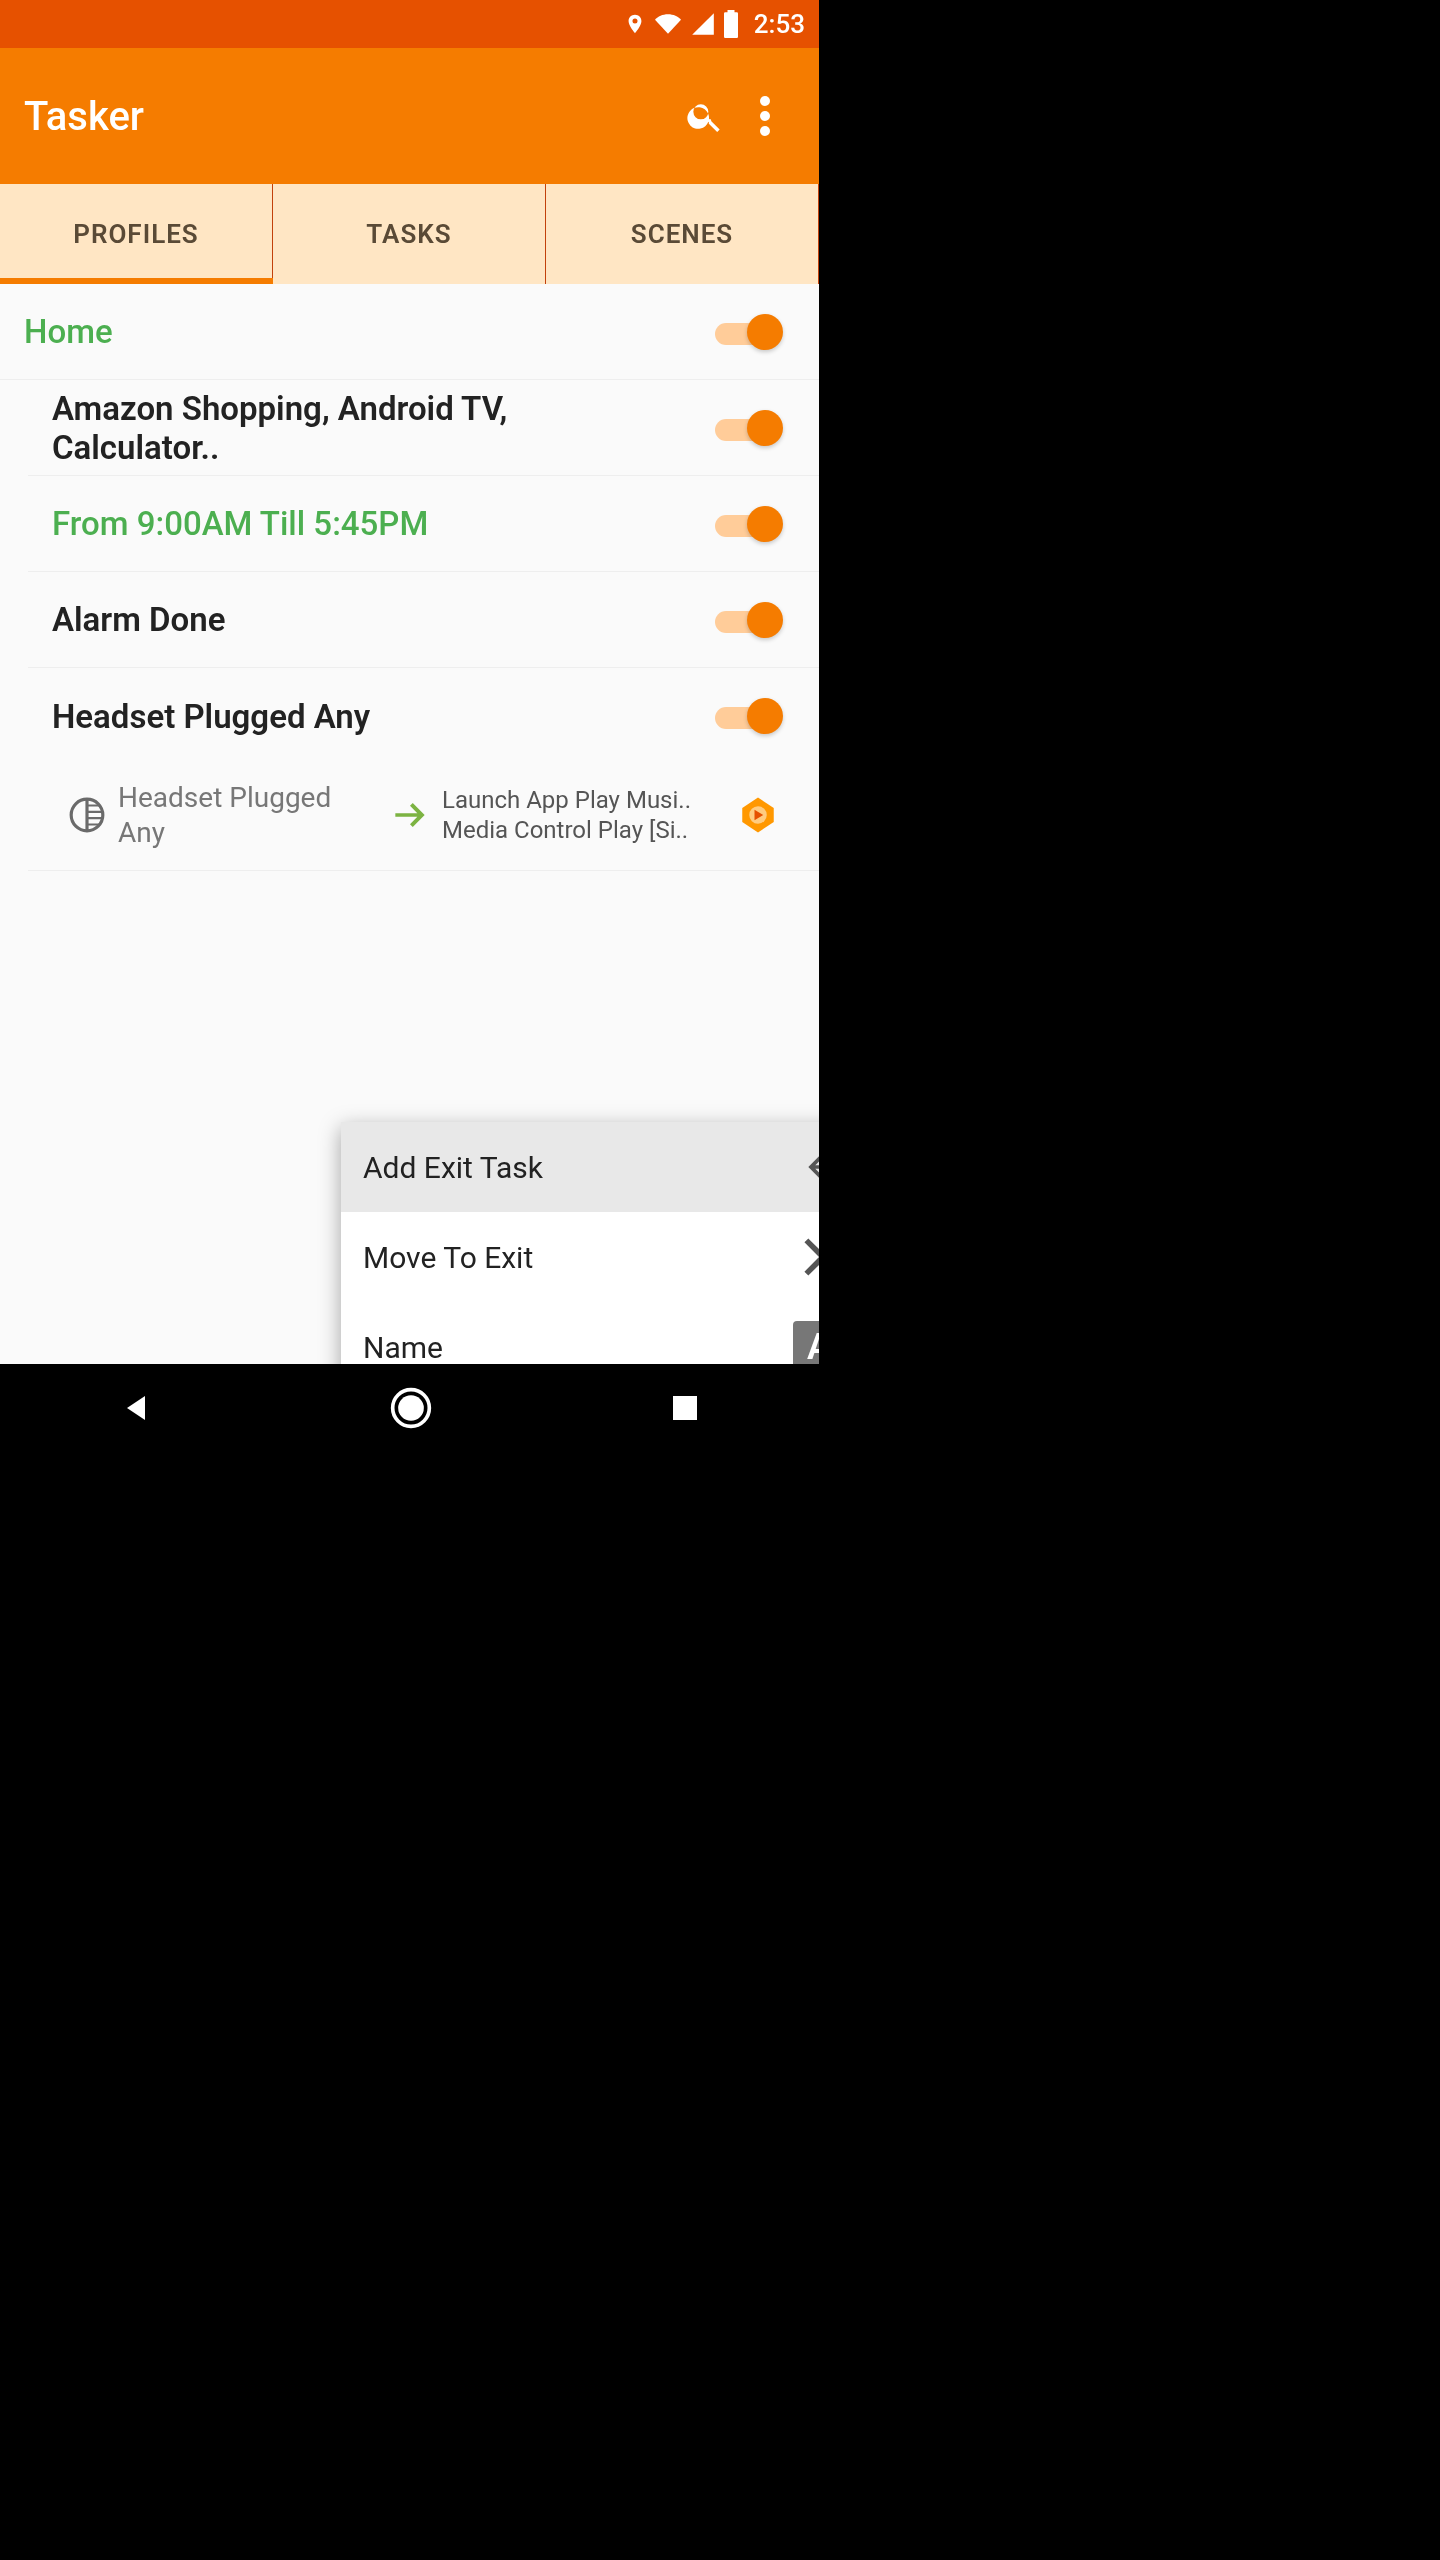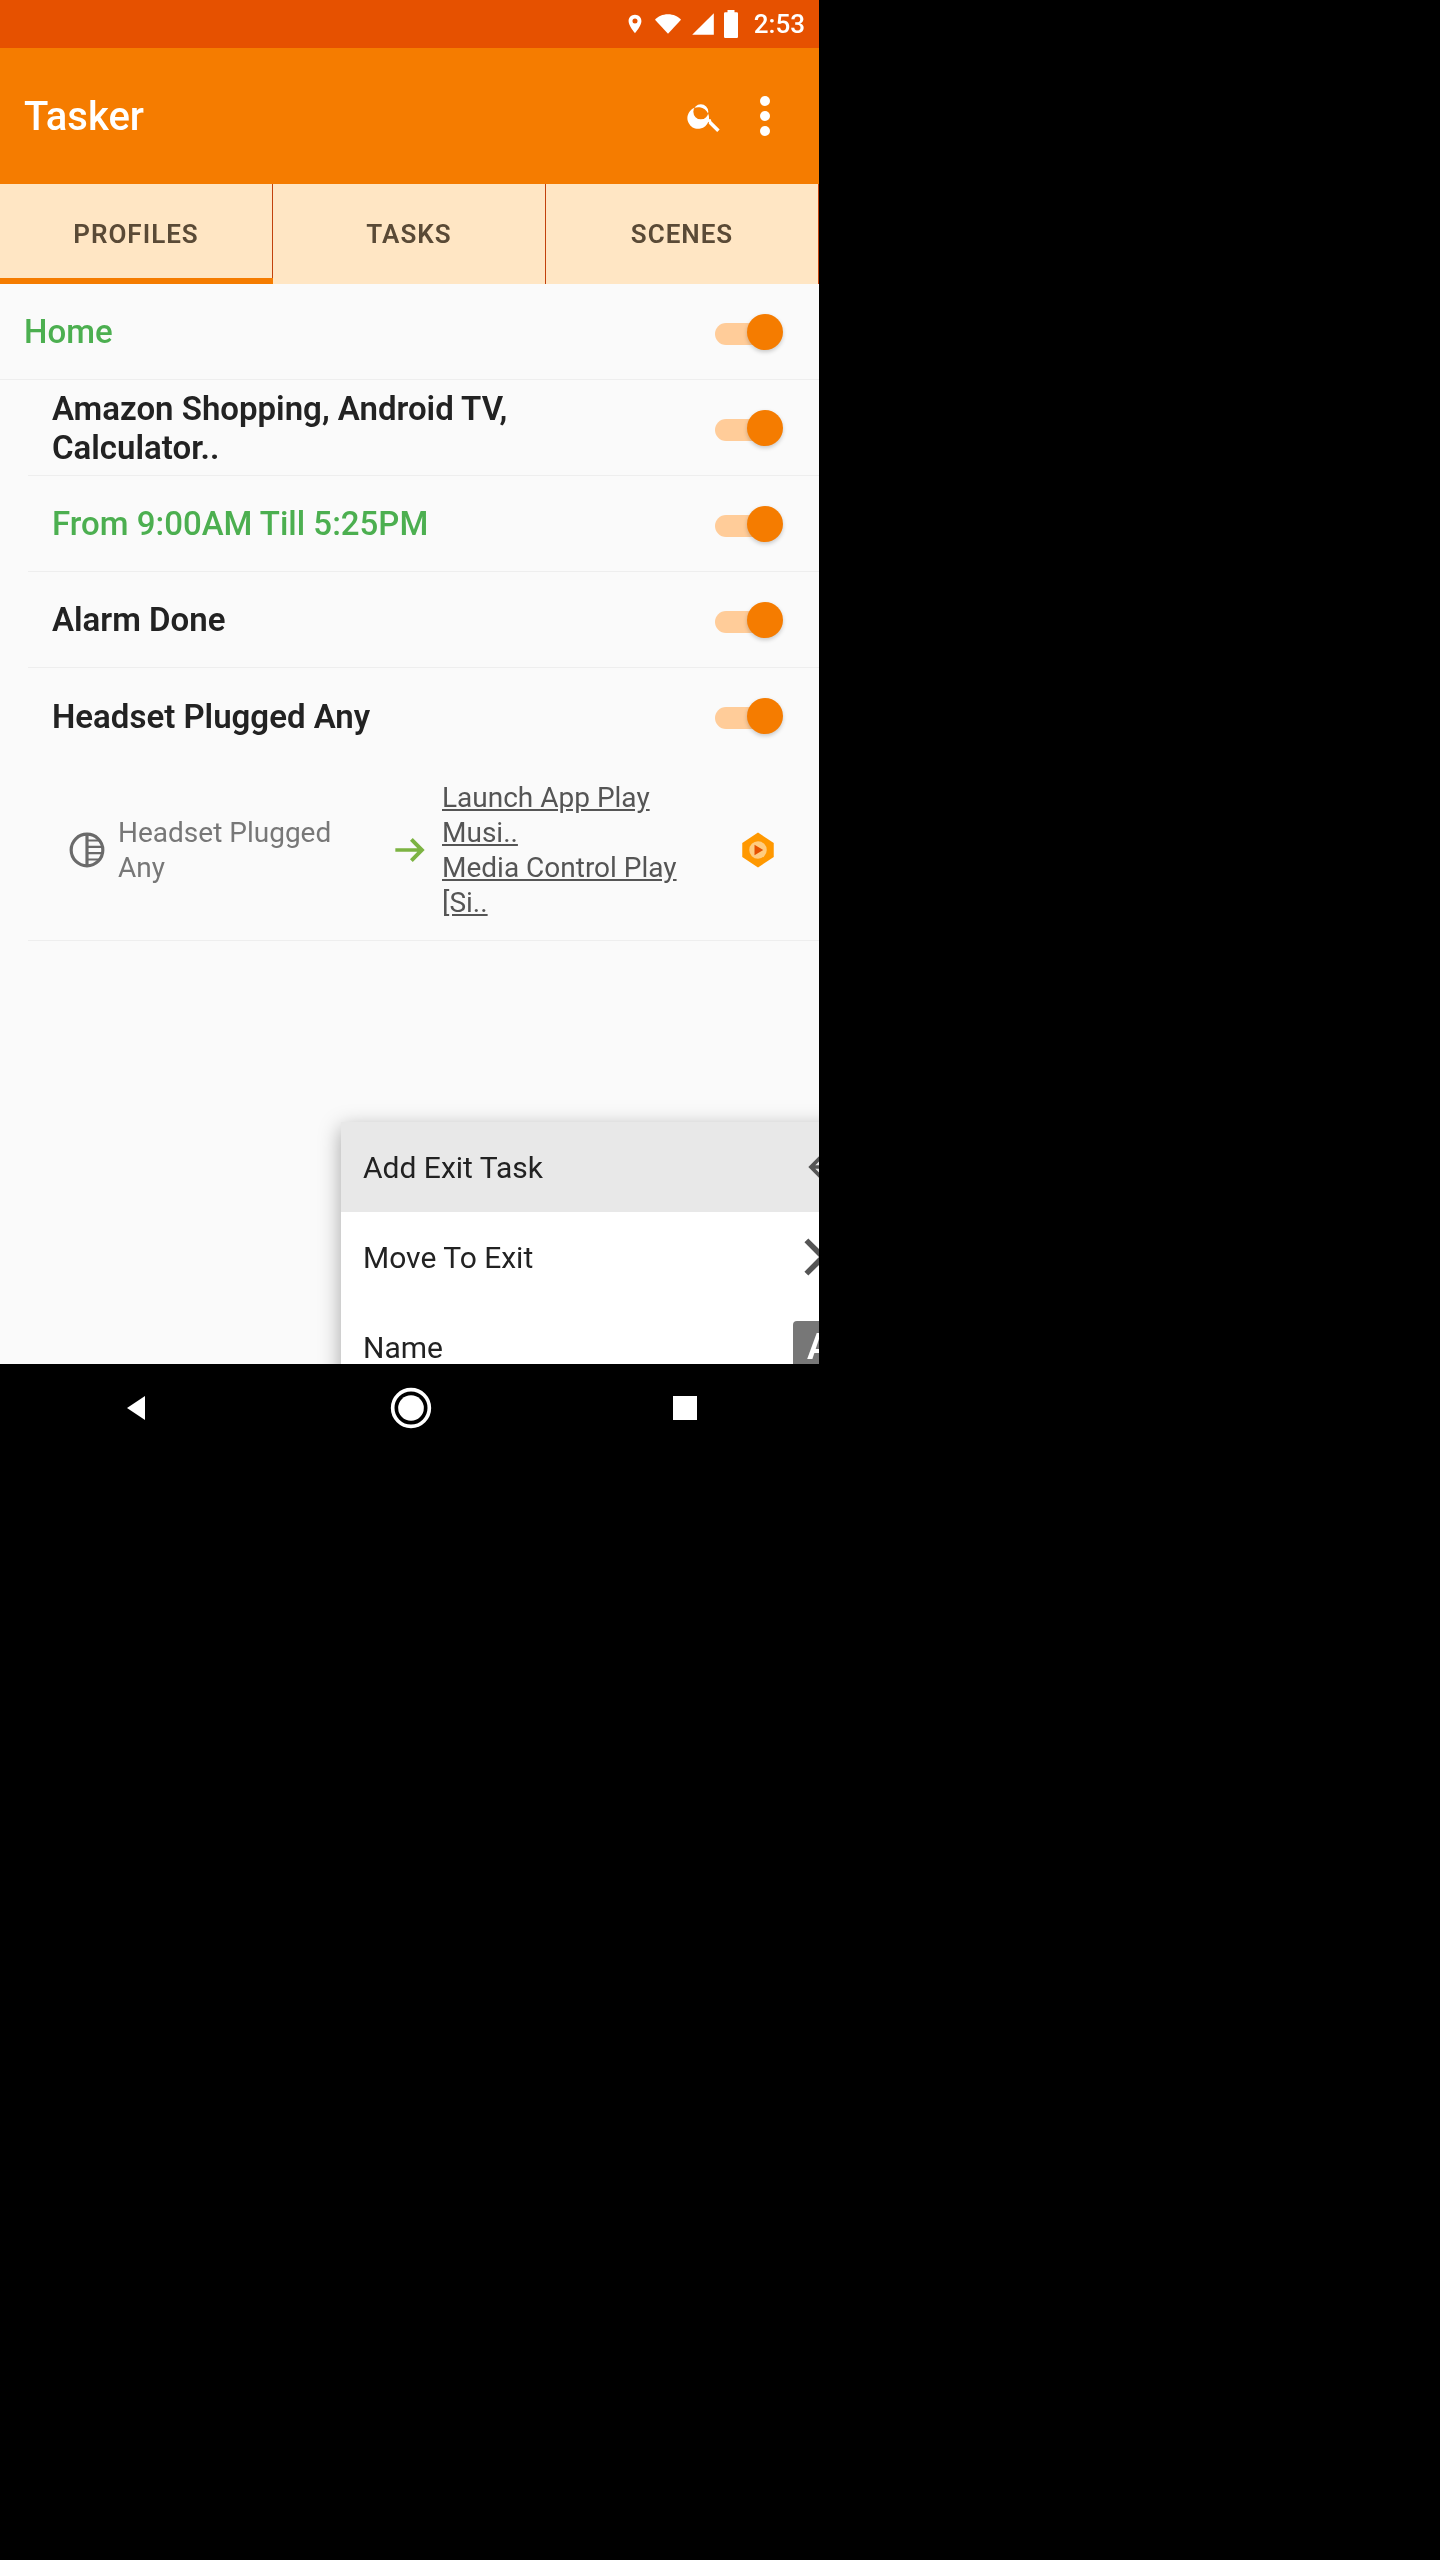--- a/index.html
+++ b/index.html
@@ -34,21 +34,21 @@
 
 .toggle { width: 64px; height: 36px; position: relative; }
 .toggle .track { position: absolute; top: 9px; left: 0; width: 56px; height: 22px; border-radius: 11px; background: #ffcc99; }
 .toggle .thumb { position: absolute; top: 0; right: -4px; width: 36px; height: 36px; border-radius: 50%; background: #f57c00; box-shadow: 0 2px 4px rgba(0,0,0,.2); }
 
 
 .detail { display: flex; align-items: center; padding: 16px 40px 20px 40px; border-bottom: 1px solid #eee; margin-left: 28px; }
 .detail-icon { width: 38px; height: 38px; margin-right: 20px; color: #6a6a6a; }
 .detail-left { width: 260px; font-size: 28px; color: #777; line-height: 1.25; margin-left: -8px; }
 .detail-arrow { width: 44px; height: 44px; margin: 0 10px; }
-.detail-right { flex: 1; font-size: 28px; color: #555; line-height: 1.25; text-decoration: underline; }
+.detail-right { flex: 1; font-size: 24px; color: #555; line-height: 1.25; }
 .detail-app-icon { width: 42px; height: 42px; margin-left: 8px; }
 
 
 .fab-shadow { position: absolute; right: 22px; bottom: 22px; width: 120px; height: 120px; border-radius: 60px; background: #e5dccd; }
 
 
 .ctx-menu { position: absolute; top: 838px; left: 341px; width: 526px; background: #fff; box-shadow: 0 6px 20px rgba(0,0,0,.35); }
 .ctx-item { height: 90px; display: flex; align-items: center; padding: 0 22px; font-size: 30px; color: #222; }
 .ctx-item.highlight { background: #e8e8e8; }
 .ctx-item .ctx-label { flex: 1; }
@@ -115,21 +115,21 @@
 
     <div class="profile-row">
       <div class="profile-label">Amazon Shopping, Android TV, Calculator..</div>
       <div class="toggle">
           <div class="track"></div>
           <div class="thumb"></div>
         </div>
     </div>
 
     <div class="profile-row">
-      <div class="profile-label green">From  9:00AM Till  5:25PM</div>
+      <div class="profile-label green">From  9:00AM Till  5:45PM</div>
       <div class="toggle">
           <div class="track"></div>
           <div class="thumb"></div>
         </div>
     </div>
 
     <div class="profile-row">
       <div class="profile-label">Alarm Done</div>
       <div class="toggle">
           <div class="track"></div>

